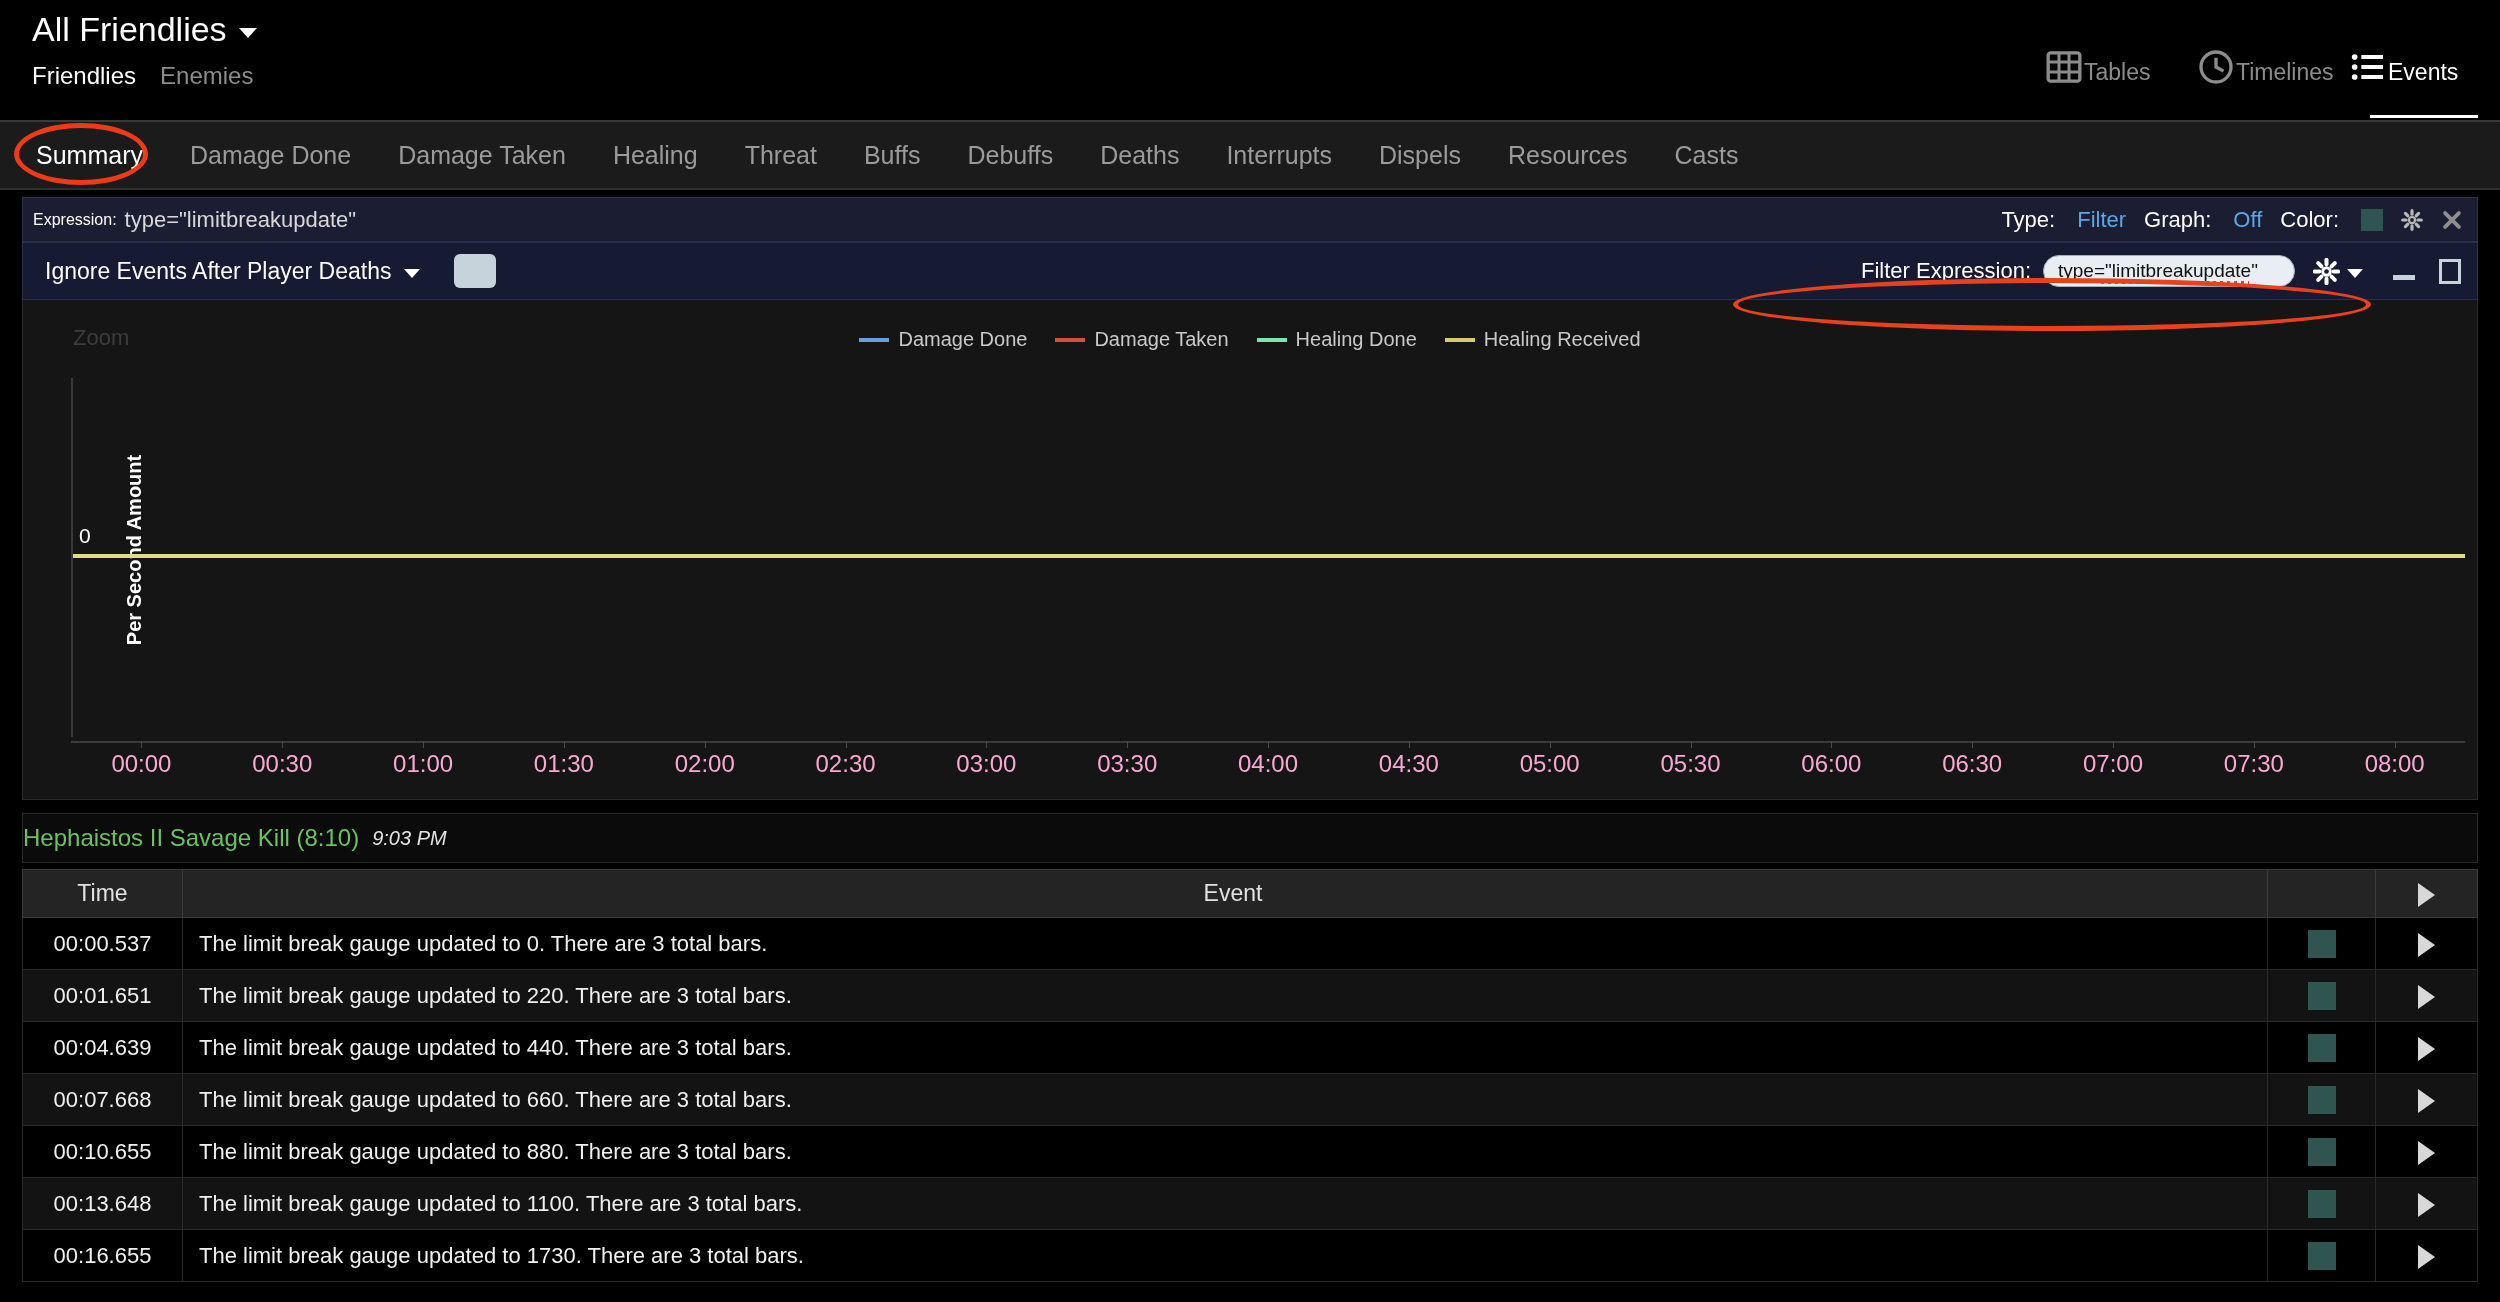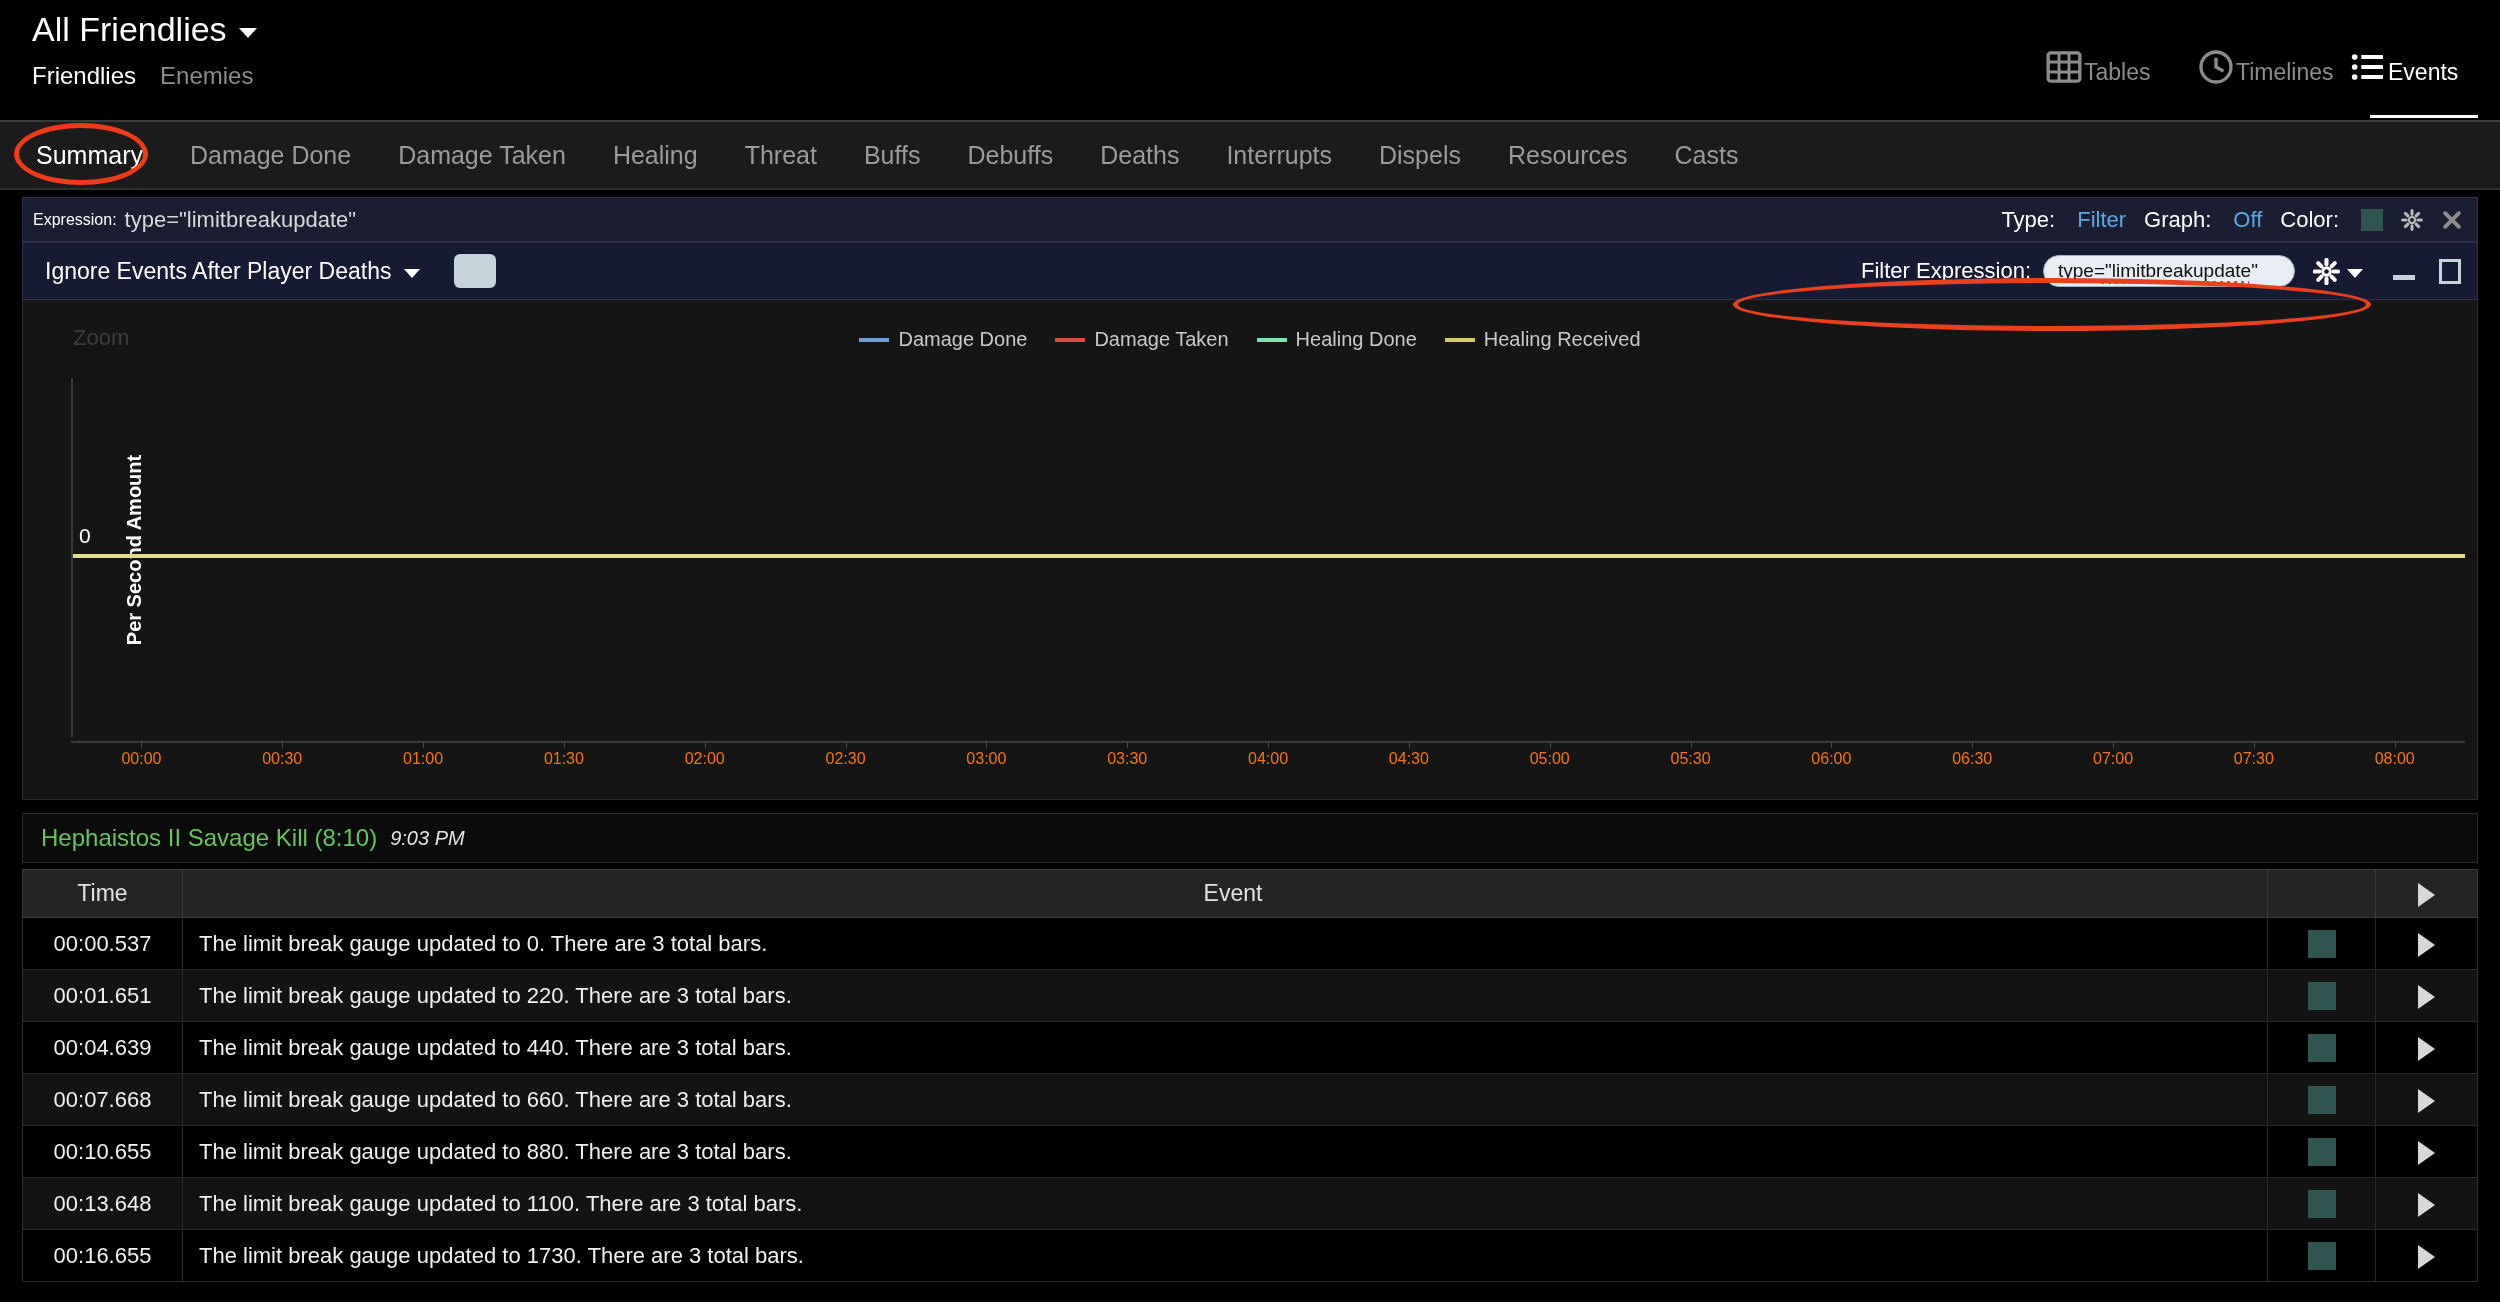--- a/index.html
+++ b/index.html
@@ -210,36 +210,36 @@
   }
   .xaxis {
     position: absolute; left: 48px; right: 12px; bottom: 24px;
     height: 34px;
     border-top: 2px solid #3a3a3a;
     display: flex;
   }
   .xtick {
     flex: 1 1 0; position: relative;
     text-align: center;
-    font-size: 16px; color: #f97316;
+    font-size: 24px; color: #f9a8d4;
     padding-top: 7px;
   }
   .xtick::before {
     content: ""; position: absolute; top: -2px; left: 50%;
     width: 1px; height: 7px; background: #4a4a4a;
   }
 
   
   .fight-header {
     margin: 13px 22px 0 22px;
     height: 50px;
     background: #0b0b0b;
     border: 1px solid #2b2b2b;
     display: flex; align-items: center;
-    padding-left: 18px; gap: 13px;
+    padding-left: 0; gap: 13px;
   }
   .fight-name { font-size: 24px; color: #69c361; }
   .fight-time { font-size: 20px; color: #e4e4e4; font-style: italic; }
 
   
   .evt-table {
     margin: 6px 22px 0 22px;
     border-collapse: collapse;
     width: calc(100% - 44px);
     table-layout: fixed;

